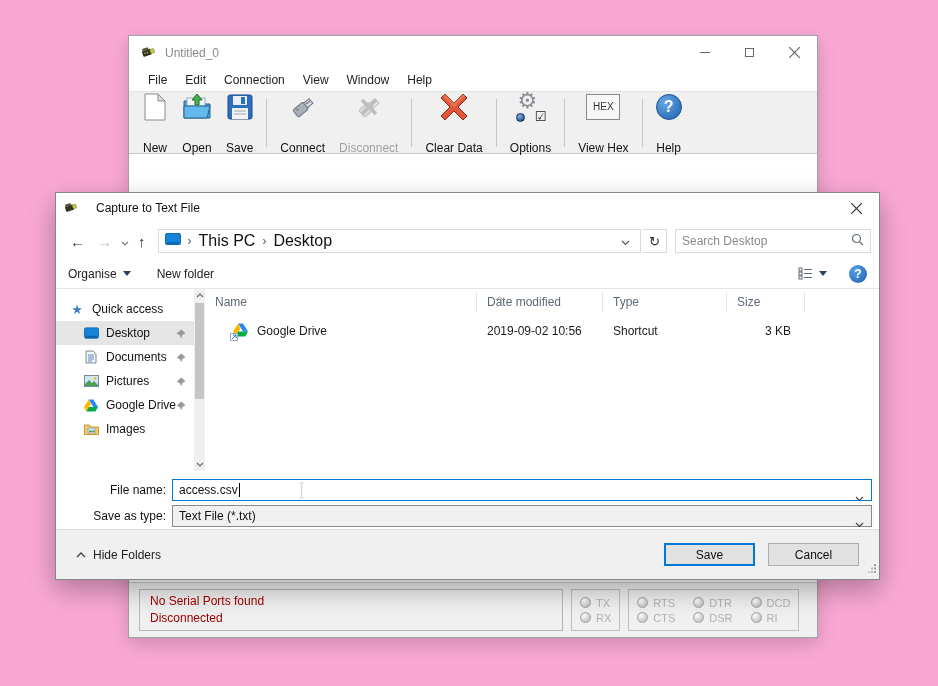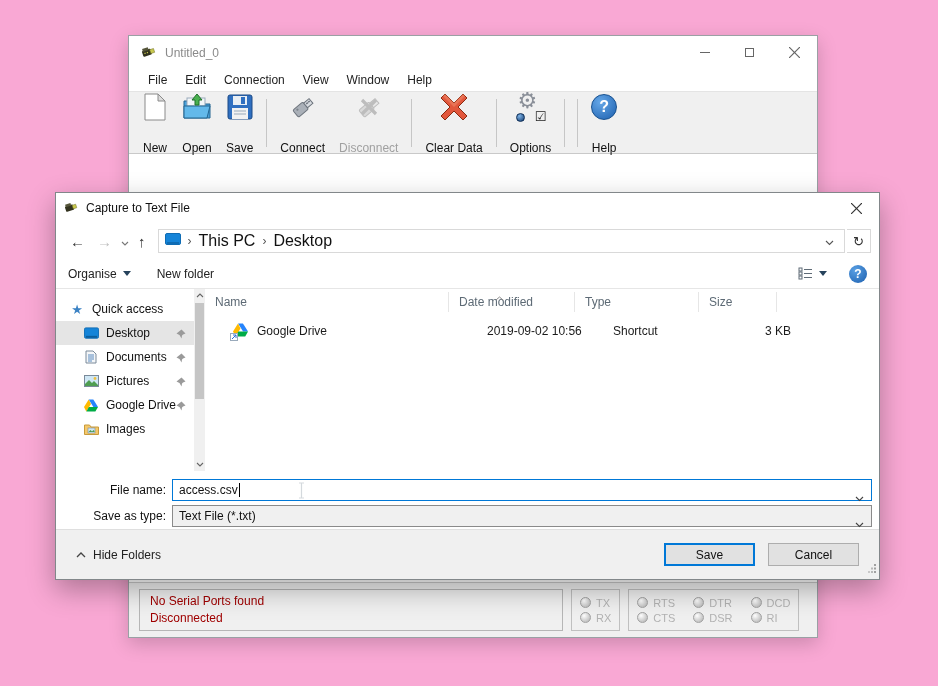--- a/index.html
+++ b/index.html
@@ -46,21 +46,21 @@
   .led-grid2 { display:grid; grid-template-columns:repeat(3, auto); grid-auto-flow:column; grid-template-rows:1fr 1fr; column-gap:18px; row-gap:3px; }
   .led-item { display:flex; align-items:center; }
   .led { width:11px; height:11px; border-radius:50%; background:radial-gradient(circle at 35% 30%, #ffffff, #c2c2c2 75%); border:1px solid #a2a2a2; }
   .led-label { font-size:11px; color:#b2b2b2; margin-left:5px; }
 
   
   .dialog { position:absolute; left:55px; top:192px; width:825px; height:388px; background:#fff;
     border:1px solid #82878a; box-shadow:0 10px 26px rgba(0,0,0,.30); }
   .dlg-titlebar { height:30px; display:flex; align-items:center; }
   .dlg-titlebar .app-ico { margin-left:8px; }
-  .dlg-title { font-size:12px; color:#111; margin-left:7px;text-align:right; }
+  .dlg-title { font-size:12px; color:#111; margin-left:17px;text-align:right; }
   .dlg-close { margin-left:auto; width:45px; height:100%; display:flex; align-items:center; justify-content:center; }
   .dlg-close line { stroke:#333; stroke-width:1.2; }
 
   .navbar { height:36px; display:flex; align-items:center; padding:0 8px; }
   .nav-arrow { font-size:15px; padding:0 6px; color:#333; }
   .nav-arrow.disabled { color:#c0c0c0; }
   .nav-chevron { padding:0 3px; }
   .addressbar { flex:1; height:24px; border:1px solid #d9d9d9; display:flex; align-items:center; padding:0 6px; margin:0 2px 0 6px; background:#fff; }
   .crumb-sep { color:#555; font-size:12px; margin:0 7px; }
   .crumb { font-size:16px; color:#111; }
@@ -88,21 +88,21 @@
   .star-glyph { color:#3b82c4; font-size:13px; font-family:"DejaVu Sans",sans-serif; }
 
   .side-scroll { width:11px; background:#f0f0f0; display:flex; flex-direction:column; align-items:center; }
   .scroll-arrow { width:11px; height:13px; display:flex; align-items:center; justify-content:center; }
   .scroll-thumb { width:9px; height:96px; background:#c5c5c5; margin-top:1px; }
   .scroll-track-fill { flex:1; }
 
   .filearea { flex:1; position:relative; }
   .col-headers { display:flex; height:26px; align-items:center; position:relative; }
   .col { font-size:12px; color:#5d6a75; padding-left:10px; border-right:1px solid #e6e6e6; height:20px; display:flex; align-items:center; }
-  .col-name { width:244px; }
+  .col-name { width:272px; }
   .col-date { width:126px; }
   .col-type { width:124px; }
   .col-size { width:78px; }
   .sort-caret { position:absolute; left:290px; top:-2px; }
   .file-row { display:flex; align-items:center; height:24px; margin-top:4px; }
   .cell { font-size:12px; color:#1b1b1b; padding-left:10px; }
   .cell-name { width:272px; display:flex; align-items:center; padding-left:28px; }
   .cell-name .fname { margin-left:7px; }
   .cell-date { width:126px; }
   .cell-type { width:124px; }
@@ -251,20 +251,26 @@
         <span class="tool-icon">
           <span class="options-icon">
             <span class="gear">⚙</span>
             <span class="dot"></span>
             <span class="check">☑</span>
           </span>
         </span>
         <span class="tool-label">Options</span>
       </div>
       <div class="tb-sep"></div>
+      <div class="tool-btn">
+        <span class="tool-icon">
+          <span class="hex-box">HEX</span>
+        </span>
+        <span class="tool-label">View Hex</span>
+      </div>
       <div class="tb-sep"></div>
       <div class="tool-btn">
         <span class="tool-icon">
           <span class="help-circle">?</span>
         </span>
         <span class="tool-label">Help</span>
       </div>
     </div>
 
     <div class="client-area"></div>
@@ -358,20 +364,29 @@
         <span class="crumb">This PC</span>
         <span class="crumb-sep">›</span>
         <span class="crumb">Desktop</span>
         <span class="addr-chevron">
           <svg width="9" height="6" viewBox="0 0 9 6">
               <polyline points="1,1 4.5,4.5 8,1" fill="none" stroke="#555" stroke-width="1.1"></polyline>
             </svg>
         </span>
       </div>
       <span class="refresh-btn">↻</span>
+      <div class="searchbox">
+        <input type="text" placeholder="Search Desktop" style="">
+        <span>
+          <svg width="13" height="13" viewBox="0 0 13 13">
+              <circle cx="5.5" cy="5.5" r="4" fill="none" stroke="#5f6b76" stroke-width="1.2"></circle>
+              <line x1="8.6" y1="8.6" x2="12" y2="12" stroke="#5f6b76" stroke-width="1.2"></line>
+            </svg>
+        </span>
+      </div>
     </div>
 
     <div class="cmdbar">
       <span class="cmd-item">
         <span>Organise</span>
         <span class="tri-down"></span>
       </span>
       <span class="cmd-item cmd-newfolder">
         <span>New folder</span>
       </span>

